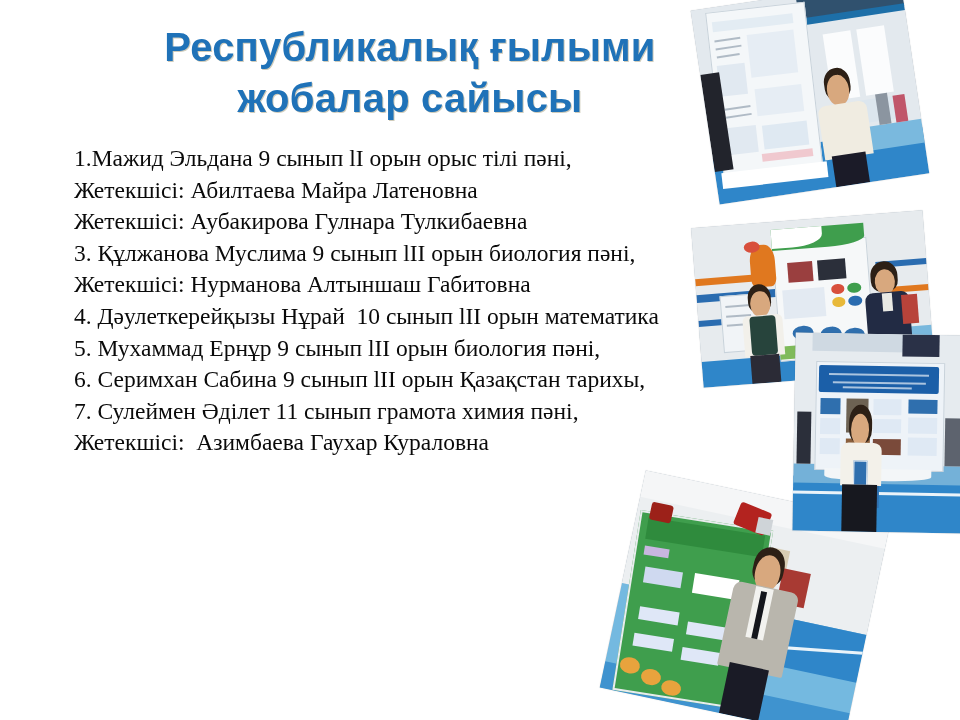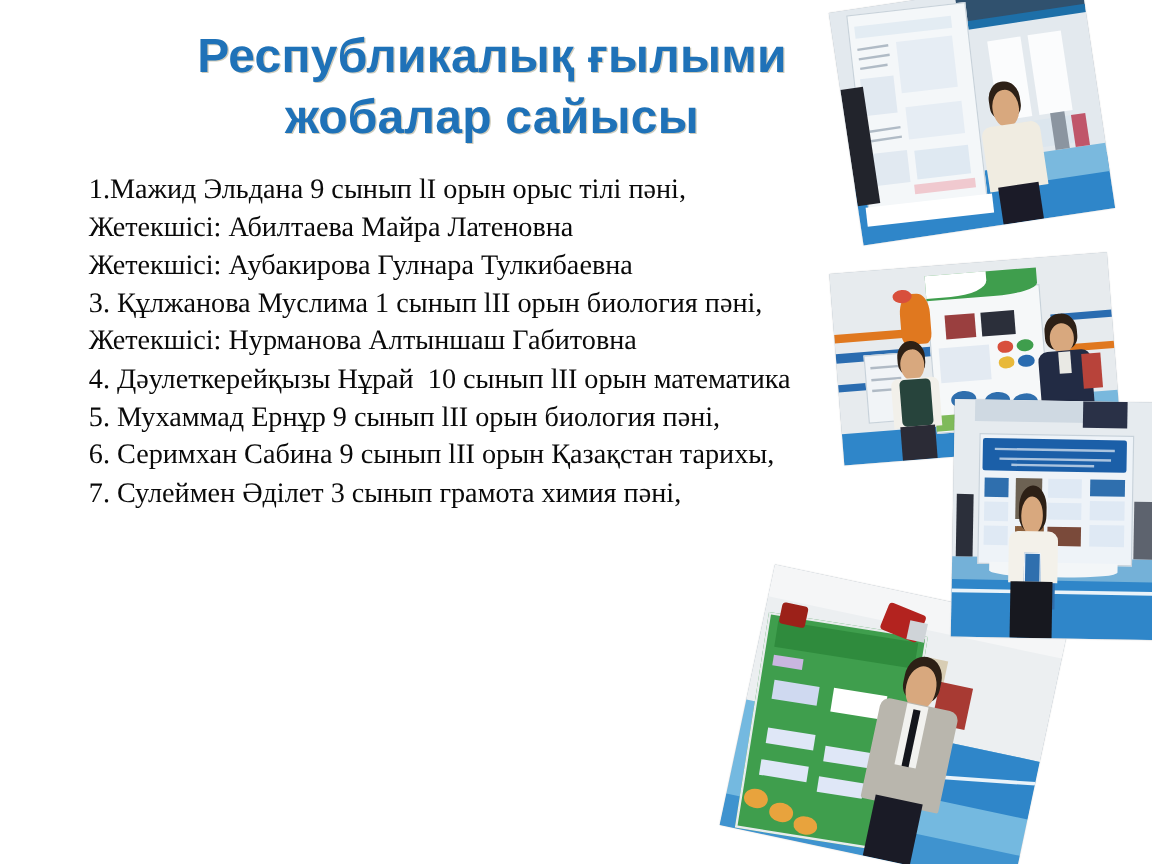--- a/index.html
+++ b/index.html
@@ -109,26 +109,27 @@
 
 <div id="slide">
 
   <div id="title">Республикалық ғылыми
 жобалар сайысы</div>
 
   <div id="body-text">
     <div class="tline">1.Мажид Эльдана 9 сынып lI орын орыс тілі пәні,</div>
     <div class="tline">Жетекшісі: Абилтаева Майра Латеновна</div>
     <div class="tline">Жетекшісі: Аубакирова Гулнара Тулкибаевна</div>
-    <div class="tline">3. Құлжанова Муслима 1 сынып lII орын биология пәні,</div>
+    <div class="tline">3. Құлжанова Муслима 9 сынып lII орын биология пәні,</div>
     <div class="tline">Жетекшісі: Нурманова Алтыншаш Габитовна</div>
     <div class="tline">4. Дәулеткерейқызы Нұрай  10 сынып lII орын математика</div>
     <div class="tline">5. Мухаммад Ернұр 9 сынып lII орын биология пәні,</div>
     <div class="tline">6. Серимхан Сабина 9 сынып lII орын Қазақстан тарихы,</div>
-    <div class="tline">7. Сулеймен Әділет 3 сынып грамота химия пәні,</div>
+    <div class="tline">7. Сулеймен Әділет 11 сынып грамота химия пәні,</div>
+    <div class="tline">Жетекшісі:  Азимбаева Гаухар Кураловна</div>
   </div>
 
   <div class="photo" id="photo-4">
     <div class="inner">
 
       <div class="wall" style="left:0;top:0;width:100%;height:52%;background:#eceff1;"></div>
       <div class="wall" style="left:0;top:0;width:100%;height:12%;background:#f5f6f7;"></div>
 
       <div class="floorlt" style="left:0;top:52%;width:100%;height:48%;background:#74b9e0;"></div>
       <div class="floorblue" style="left:58%;top:52%;width:42%;height:22%;background:#2f86c9;"></div>

